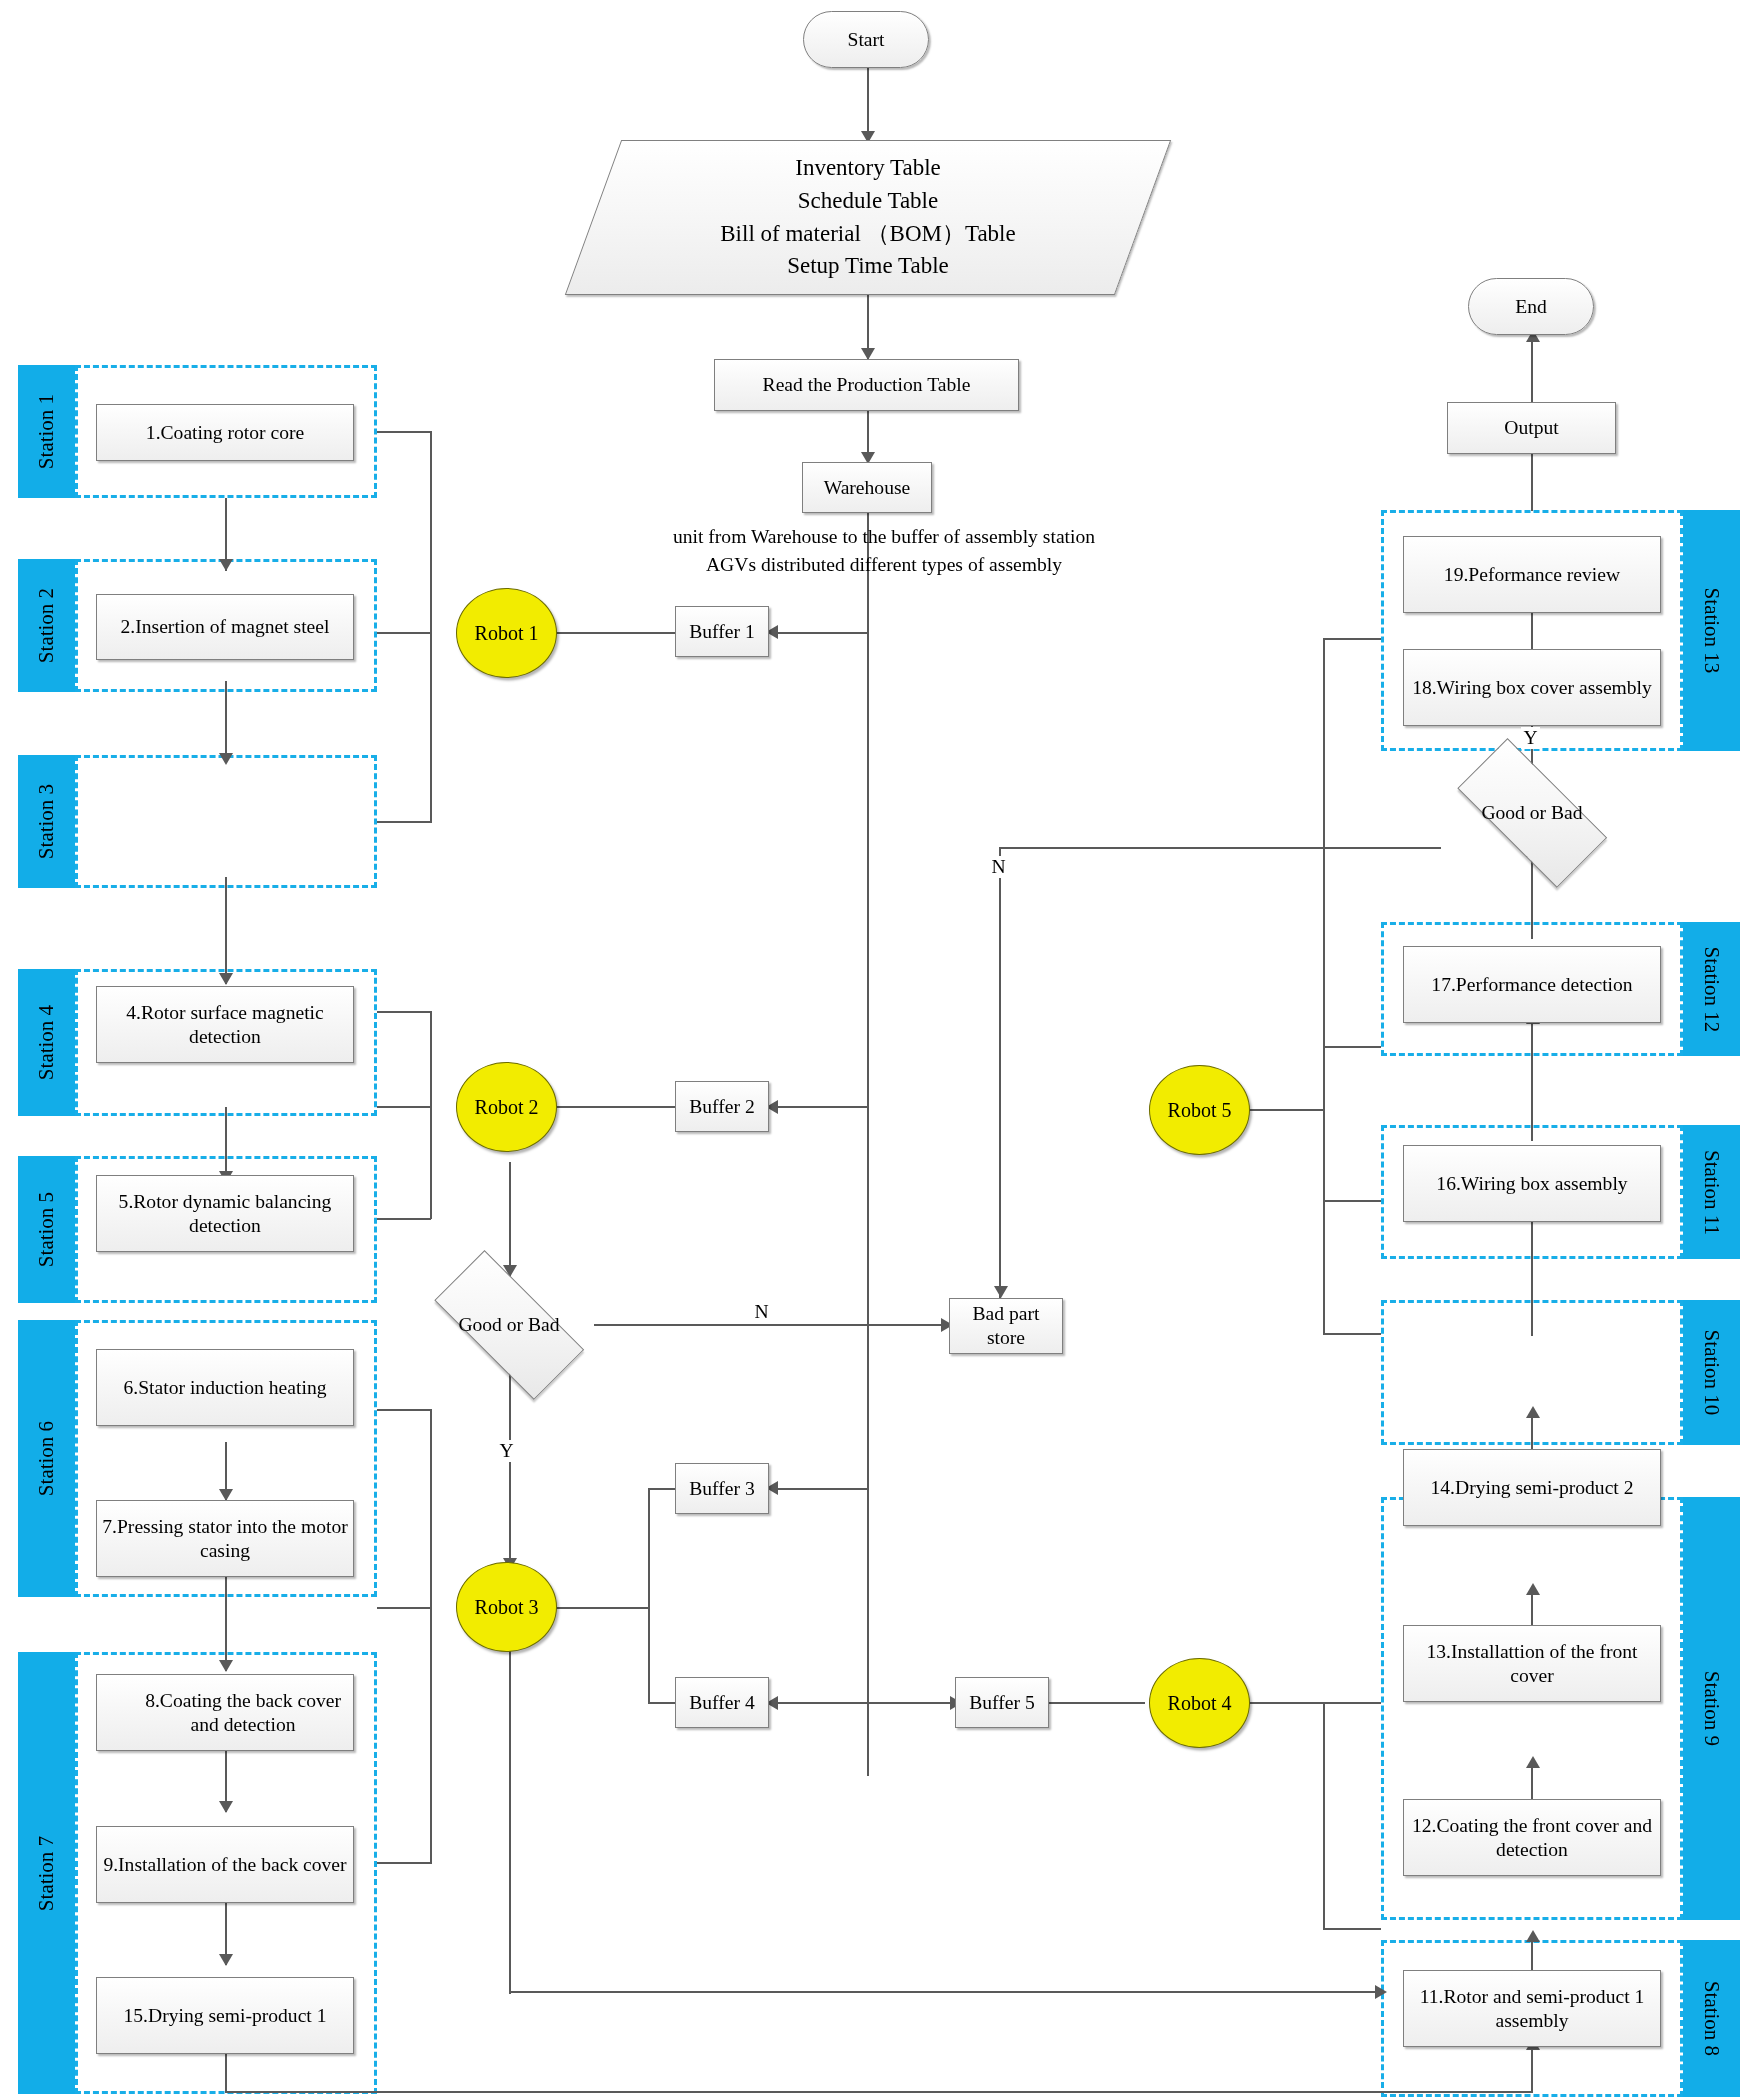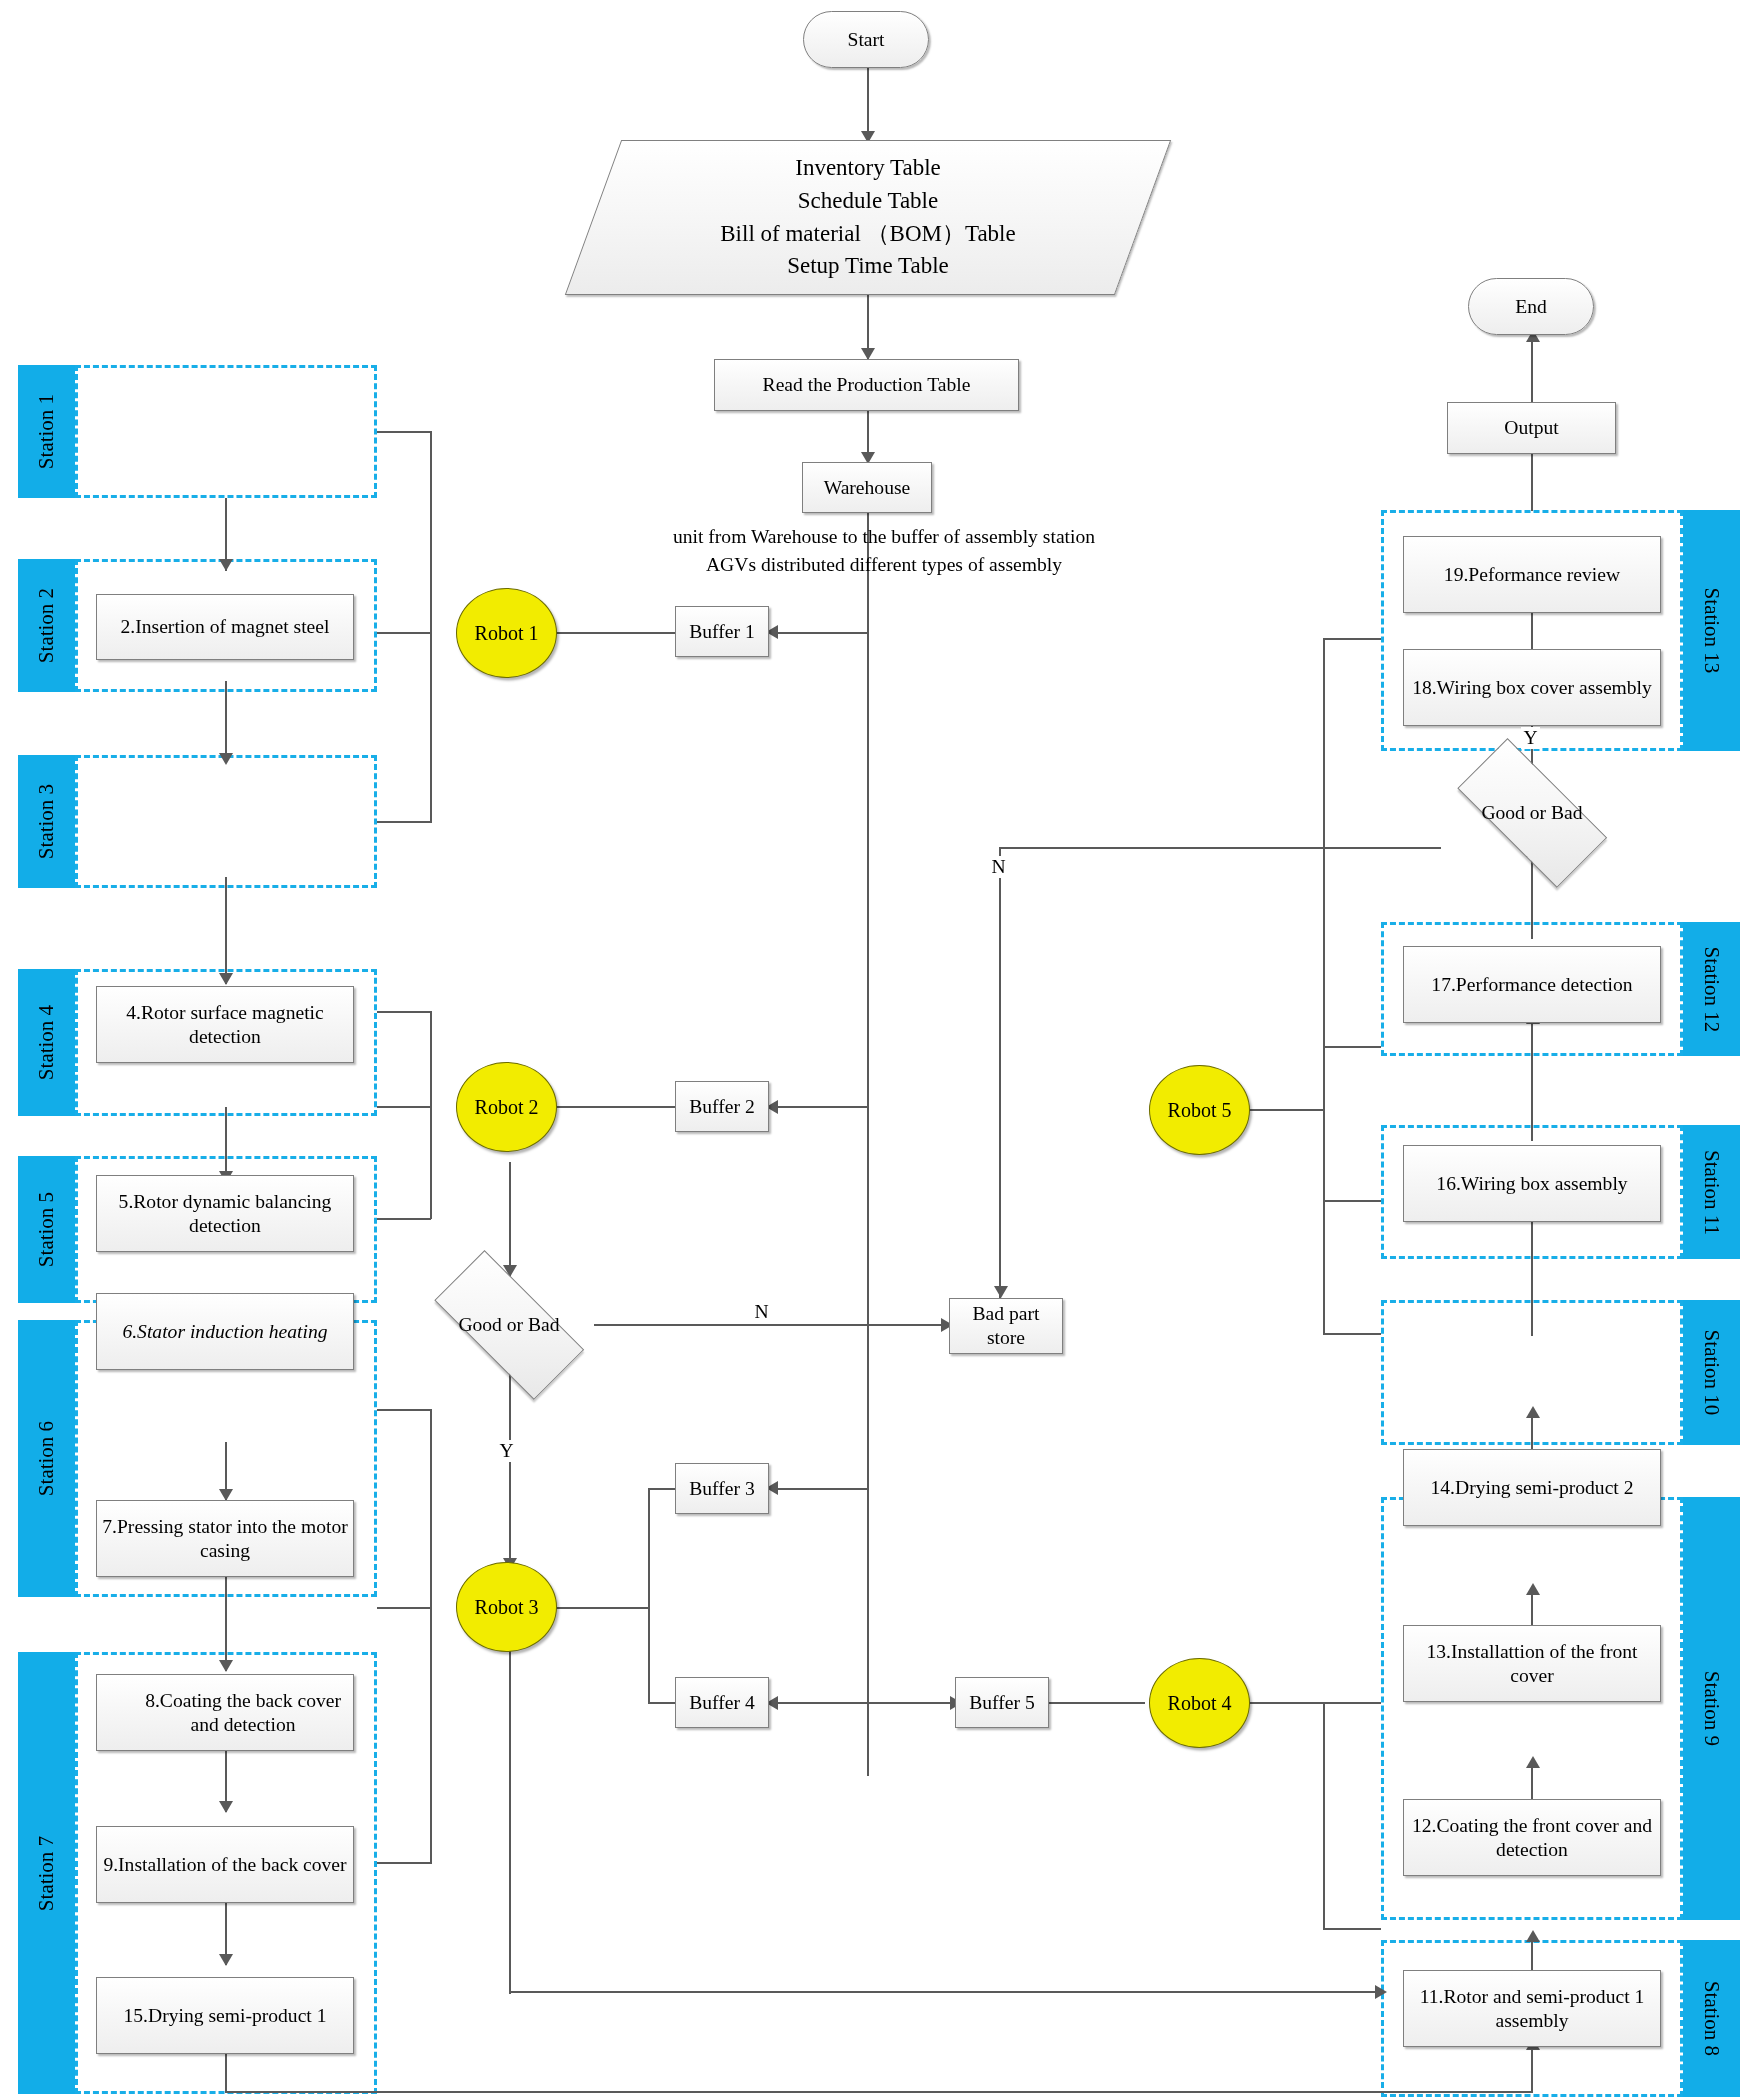--- a/index.html
+++ b/index.html
@@ -351,24 +351,25 @@
   <div class="diamond" style="left:411px;top:1276px;width:196px;height:98px;">
     <div class="dshape"></div>
     <div class="dtxt">Good or Bad</div>
   </div>
 
   <div class="diamond" style="left:1434px;top:764px;width:196px;height:98px;">
     <div class="dshape"></div>
     <div class="dtxt">Good or Bad</div>
   </div>
 
+  <div class="node proc" style="left:96px;top:404px;width:258px;height:57px;">1.Coating rotor core</div>
   <div class="node proc" style="left:96px;top:594px;width:258px;height:66px;">2.Insertion of magnet steel</div>
   <div class="node proc" style="left:96px;top:986px;width:258px;height:77px;">4.Rotor surface magnetic detection</div>
   <div class="node proc" style="left:96px;top:1175px;width:258px;height:77px;">5.Rotor dynamic balancing detection</div>
-  <div class="node proc" style="left:96px;top:1293px;width:258px;height:77px;font-style:italic;">6.Stator induction heating</div>
+  <div class="node proc" style="left:96px;top:1349px;width:258px;height:77px;">6.Stator induction heating</div>
   <div class="node proc" style="left:96px;top:1500px;width:258px;height:77px;">7.Pressing stator into the motor casing</div>
   <div class="node proc" style="left:96px;top:1674px;width:258px;height:77px;padding-left:40px;">8.Coating the back cover and detection</div>
   <div class="node proc" style="left:96px;top:1826px;width:258px;height:77px;">9.Installation of the back cover</div>
   <div class="node proc" style="left:96px;top:1977px;width:258px;height:77px;">15.Drying semi-product 1</div>
 
   <div class="node proc" style="left:1403px;top:1970px;width:258px;height:77px;">11.Rotor and semi-product 1 assembly</div>
   <div class="node proc" style="left:1403px;top:1799px;width:258px;height:77px;">12.Coating the front cover and detection</div>
   <div class="node proc" style="left:1403px;top:1625px;width:258px;height:77px;">13.Installattion of the front cover</div>
   <div class="node proc" style="left:1403px;top:1449px;width:258px;height:77px;">14.Drying semi-product 2</div>
   <div class="node proc" style="left:1403px;top:1145px;width:258px;height:77px;">16.Wiring box assembly</div>

